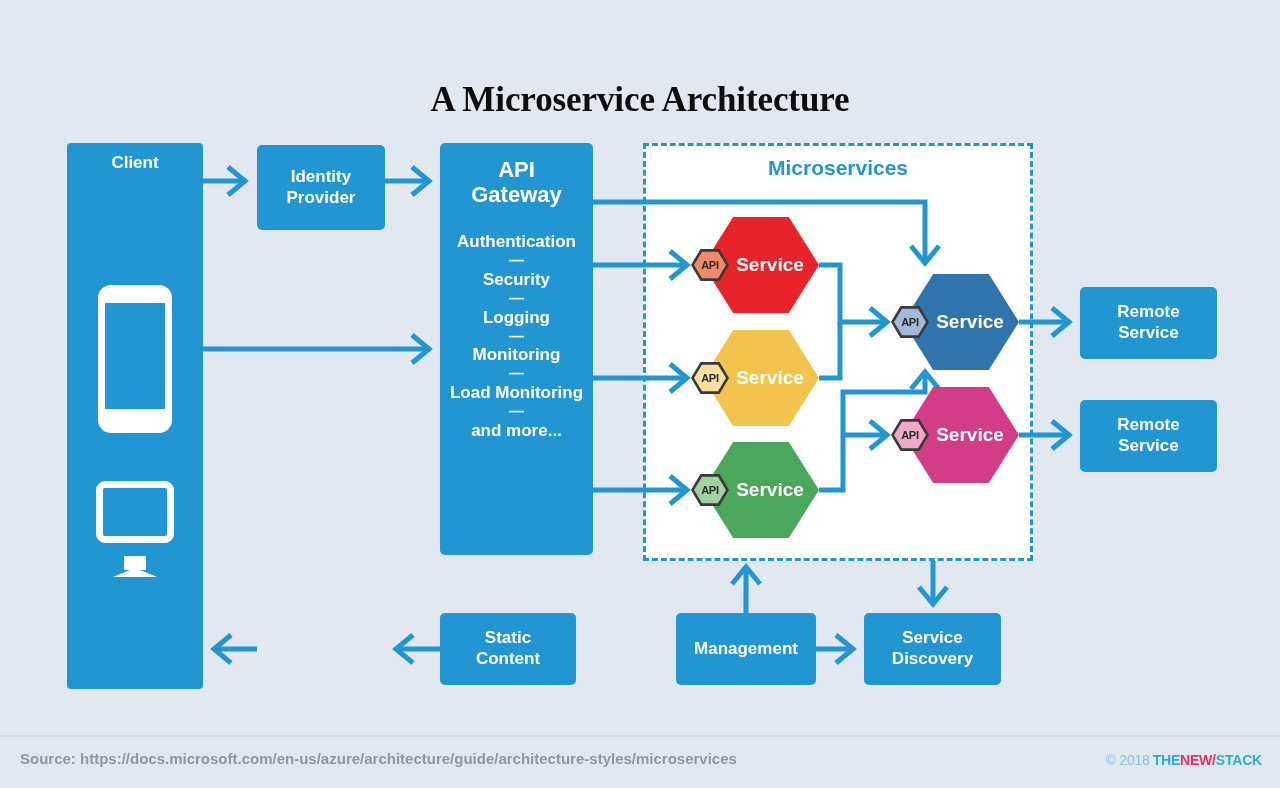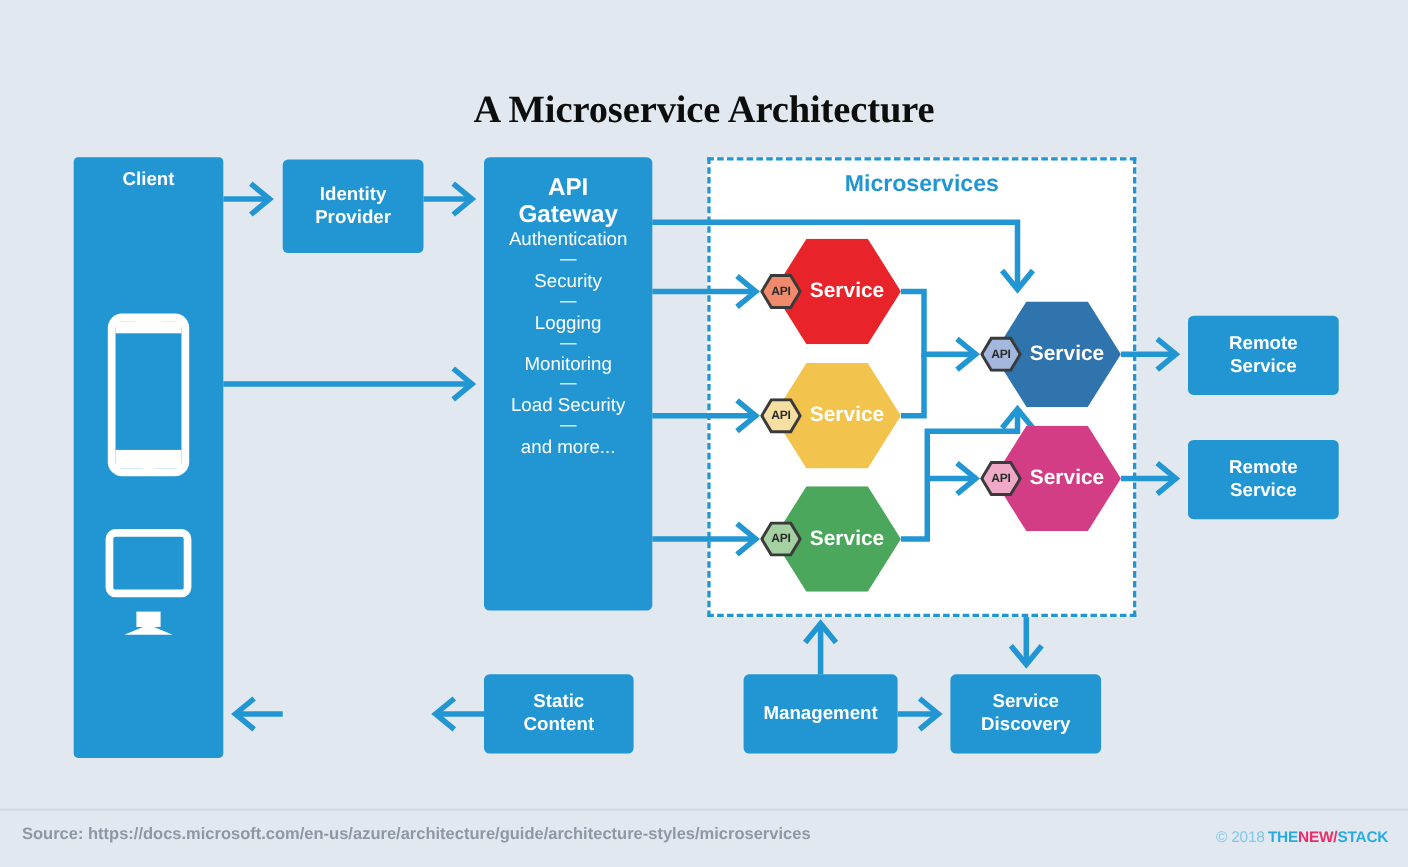--- a/index.html
+++ b/index.html
@@ -70,21 +70,21 @@
     width: 0; height: 0;
     border-left: 22px solid transparent; border-right: 22px solid transparent;
     border-bottom: 9px solid #ffffff;
   }
 
   #identity-box  { left: 257px; top: 145px; width: 128px; height: 85px; font-size: 17px; }
   #gateway-box   { left: 440px; top: 143px; width: 153px; height: 412px;
                    flex-direction: column; align-items: center; justify-content: flex-start;
                    padding-top: 14px; }
   .gw-title { font-size: 22px; font-weight: bold; line-height: 1.14; }
-  .gw-list  { font-size: 17px; font-weight: normal; line-height: 1.0; }
+  .gw-list  { margin-top: 24px; font-size: 17px; font-weight: bold; line-height: 1.0; }
   .gw-list div { padding: 2px 0; }
   .gw-dash { color: #ffffff; font-size: 15px; line-height: 0.85; }
 
   #remote1-box { left: 1080px; top: 287px; width: 137px; height: 72px; font-size: 17px; }
   #remote2-box { left: 1080px; top: 400px; width: 137px; height: 72px; font-size: 17px; }
   #cdn-box     { left: 257px; top: 613px; width: 128px; height: 72px; font-size: 17px; }
   #static-box  { left: 440px; top: 613px; width: 136px; height: 72px; font-size: 17px; }
   #mgmt-box    { left: 676px; top: 613px; width: 140px; height: 72px; font-size: 17px; }
   #discovery-box { left: 864px; top: 613px; width: 137px; height: 72px; font-size: 17px; }
 
@@ -265,21 +265,21 @@
     </div>
     <div class="gw-list">
       <div>Authentication</div>
       <div class="gw-dash">—</div>
       <div>Security</div>
       <div class="gw-dash">—</div>
       <div>Logging</div>
       <div class="gw-dash">—</div>
       <div>Monitoring</div>
       <div class="gw-dash">—</div>
-      <div>Load Security</div>
+      <div>Load Monitoring</div>
       <div class="gw-dash">—</div>
       <div>and more...</div>
     </div>
   </div>
 
   <div class="hex" id="hex-red">
     <span class="hex-label">Service</span>
   </div>
   <div class="api-badge" id="api-red">
     <div class="hexbg"></div>

